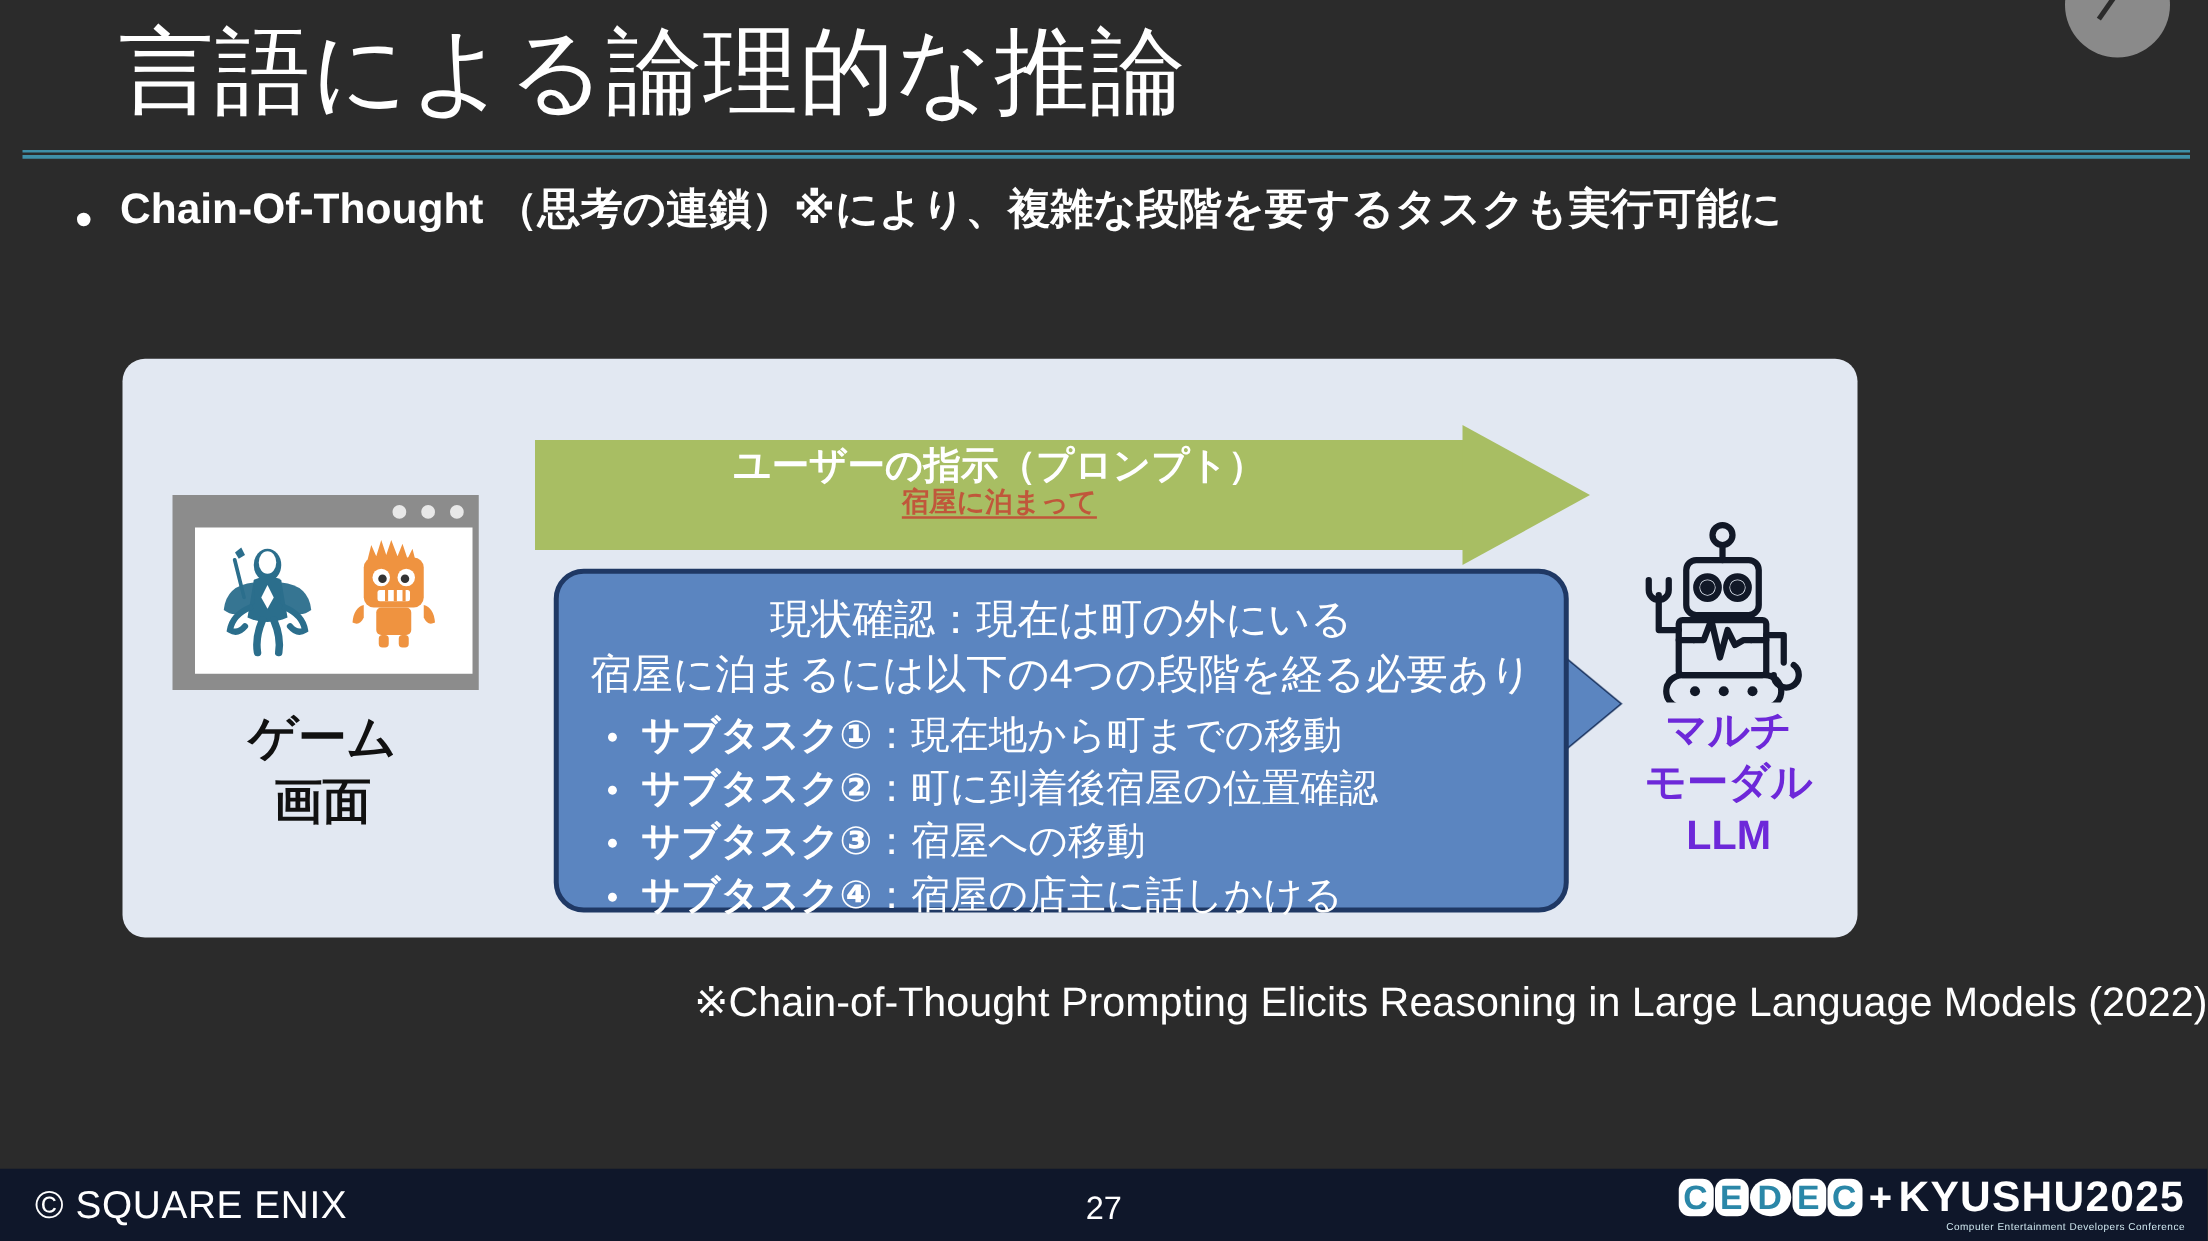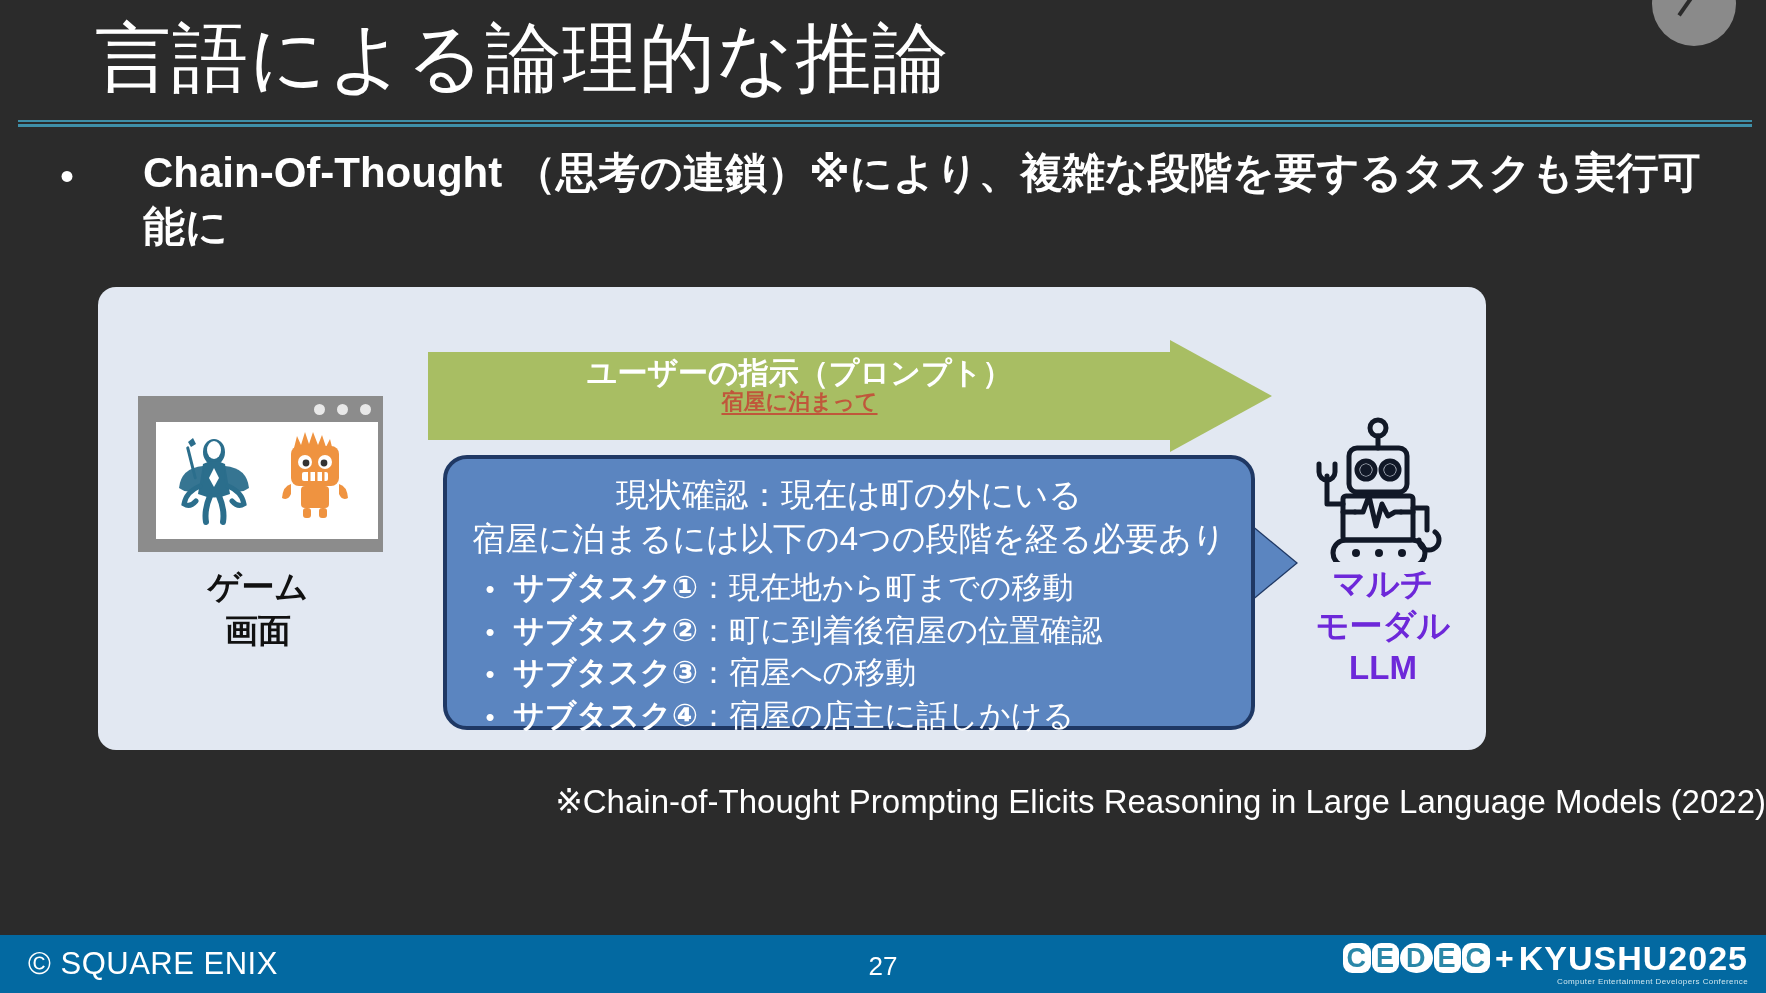--- a/index.html
+++ b/index.html
@@ -37,23 +37,22 @@
   
   .bullet-row{
     position:absolute;left:60px;top:146px;right:60px;
     display:flex;align-items:flex-start;color:#ffffff;
   }
   .bullet-dot{
     font-size:40px;line-height:1;margin-right:22px;margin-top:10px;
     flex:0 0 auto;
   }
   .bullet-text{
-    font-size:42px;line-height:1.28;font-weight:bold;
+    font-size:34px;line-height:1.28;font-weight:bold;
     letter-spacing:0px;
-    margin-left:47px;
   }
 
   
   .panel{
     position:absolute;left:98px;top:287px;
     width:1388px;height:463px;
     background:#e2e8f2;border-radius:18px;
   }
 
   
@@ -68,21 +67,21 @@
   .gw-screen{
     position:absolute;left:18px;top:26px;right:5px;bottom:13px;
     background:#ffffff;overflow:hidden;
   }
   .fairy{position:absolute;left:14px;top:8px;}
   .monster{position:absolute;right:26px;top:6px;}
 
   .game-label{
     position:absolute;left:30px;top:278px;width:260px;
     text-align:center;color:#111;font-weight:bold;
-    font-size:33px;line-height:1.32;
+    font-size:39px;line-height:1.32;
   }
 
   
   .arrow-green{
     position:absolute;left:330px;top:65px;
     width:843px;height:84px;
   }
   .arrow-green .shaft{
     position:absolute;left:0;top:0;width:743px;height:88px;background:#a8be63;
   }
@@ -153,21 +152,21 @@
   
   .footnote{
     position:absolute;left:0;right:0;top:782px;
     text-align:right;color:#ffffff;font-size:33px;
     letter-spacing:0px;
   }
 
   
   .bottom-bar{
     position:absolute;left:0;right:0;bottom:0;height:58px;
-    background:#0369a1;
+    background:#0f172a;
   }
   .copyright{
     position:absolute;left:28px;top:11px;
     color:#ffffff;font-size:31px;letter-spacing:.5px;
   }
   .pagenum{
     position:absolute;left:0;right:0;top:16px;text-align:center;
     color:#ffffff;font-size:26px;
   }
   .cedec-logo{

